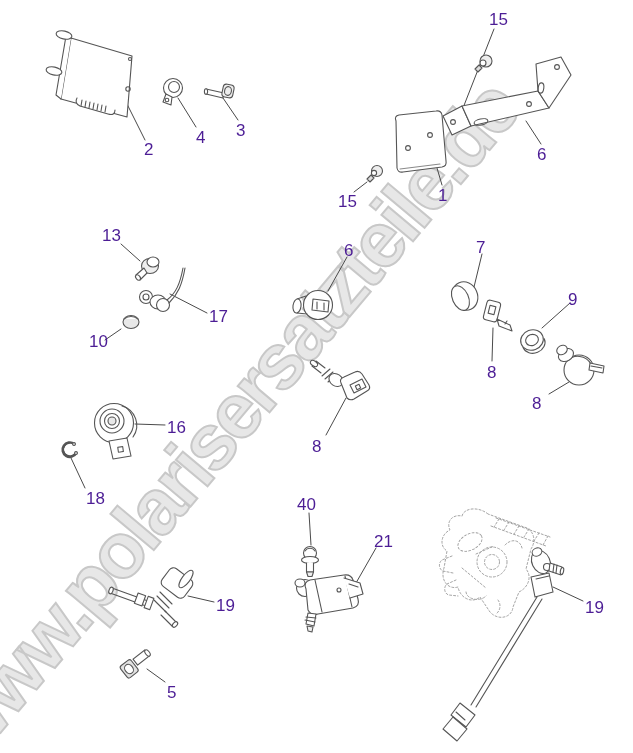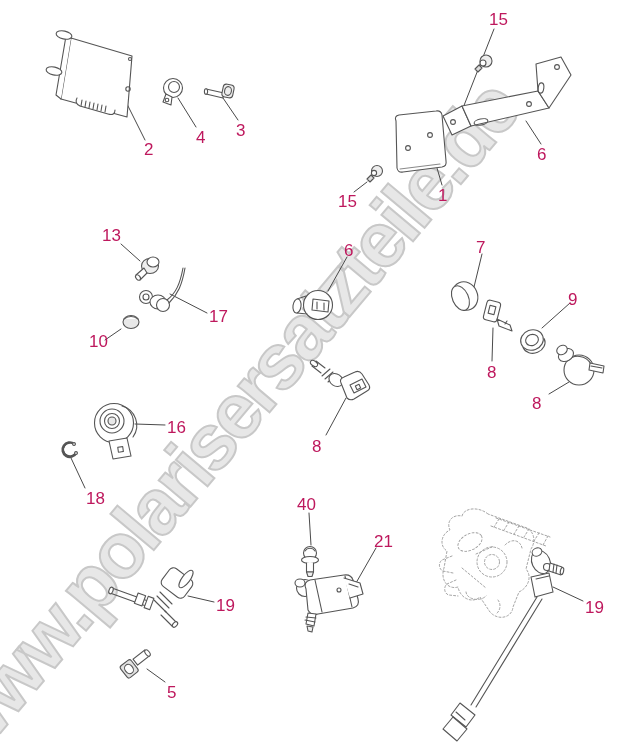--- a/index.html
+++ b/index.html
@@ -10,21 +10,21 @@
   #watermark{
     position:absolute;left:-10px;bottom:-22px;z-index:0;
     transform-origin:left bottom;transform:rotate(-50deg);
     font-family:"Liberation Sans",sans-serif;font-weight:bold;
     font-size:78px;letter-spacing:-4px;white-space:nowrap;
     color:#e7e7e7;-webkit-text-stroke:2px #c8c8c8;
     user-select:none;
   }
   #art{position:absolute;left:0;top:0;z-index:1;}
   .callout{
-    position:absolute;z-index:2;font-size:17px;color:#be185d;
+    position:absolute;z-index:2;font-size:17px;color:#4c1d95;
     font-family:"Liberation Sans",sans-serif;line-height:1;
   }
   #copyright{
     position:absolute;left:446px;top:441px;z-index:2;
     font-size:14px;color:#2b2b2b;font-family:"Liberation Sans",sans-serif;
   }
 </style>
 </head>
 <body>
 

